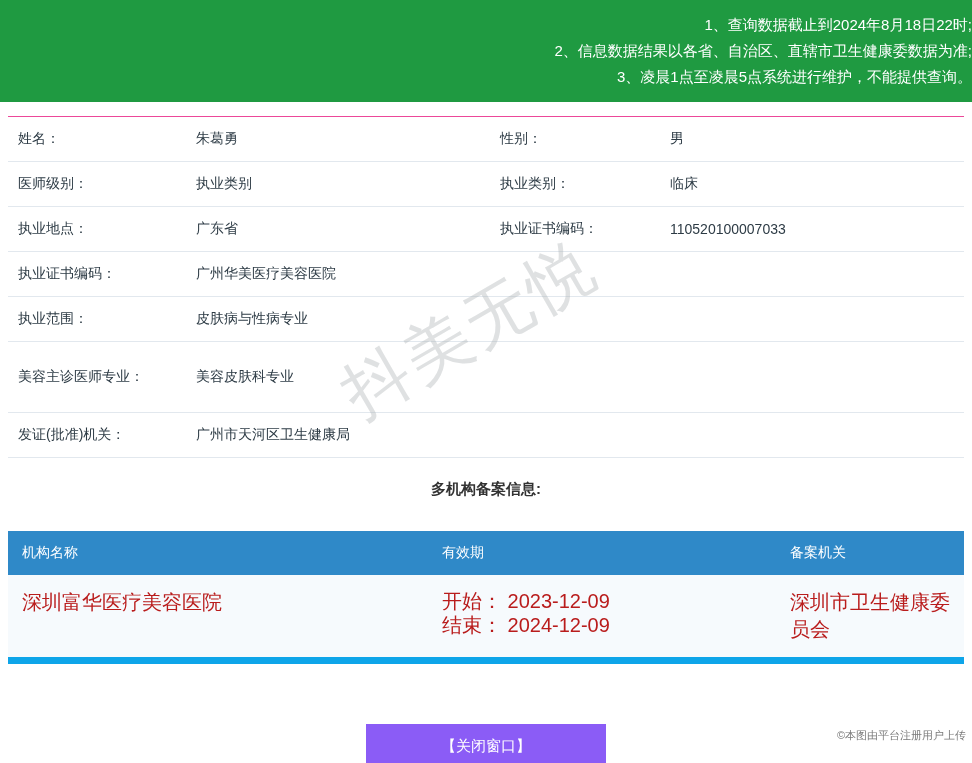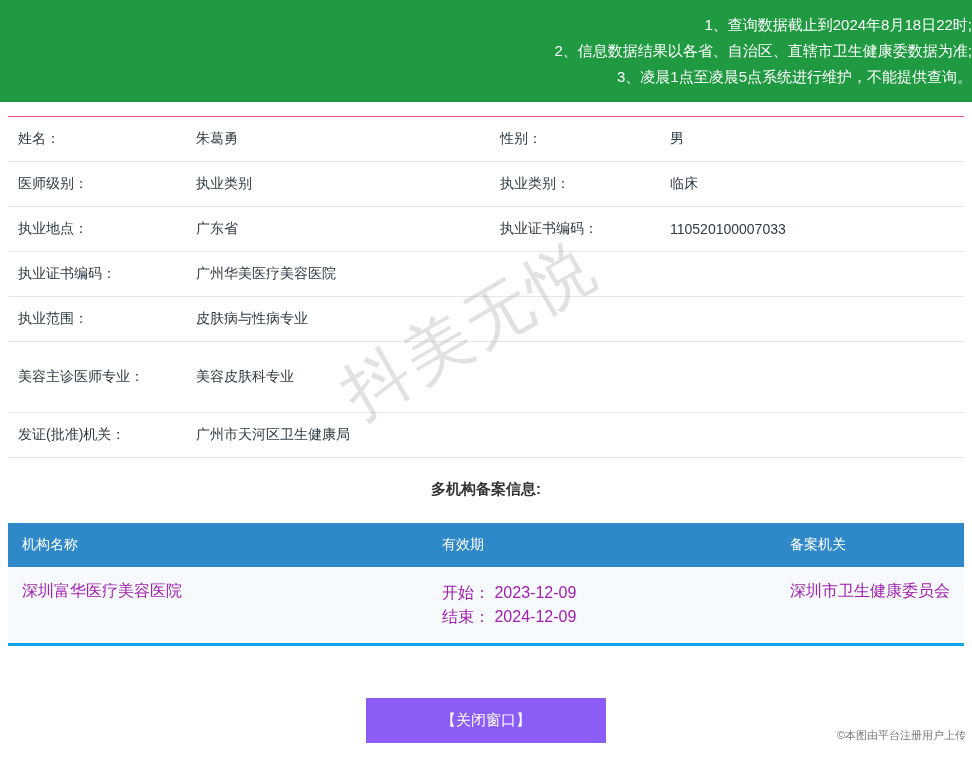--- a/index.html
+++ b/index.html
@@ -74,37 +74,37 @@
     font-size: 15px;
     color: #333;
     padding: 22px 0 20px 0;
   }
 
   
   table.rec {
     width: 956px;
     border-collapse: collapse;
     table-layout: fixed;
-    margin: 4px 8px;
+    margin: 12px 8px;
   }
   table.rec th {
     background: #2f89c8;
     color: #ffffff;
     text-align: left;
     font-weight: normal;
     font-size: 14px;
     padding: 13px 14px;
   }
   table.rec td {
     padding: 14px;
-    font-size: 16px;
-    color: #a21caf;
+    font-size: 20px;
+    color: #b91c1c;
     background: #f6fafd;
     vertical-align: top;
-    border-bottom: 3px solid #0ea5e9;
+    border-bottom: 7px solid #0ea5e9;
   }
   .date-line {
     line-height: 24px;
     white-space: nowrap;
   }
   .date-line .dk {
     display: inline-block;
   }
 
   

